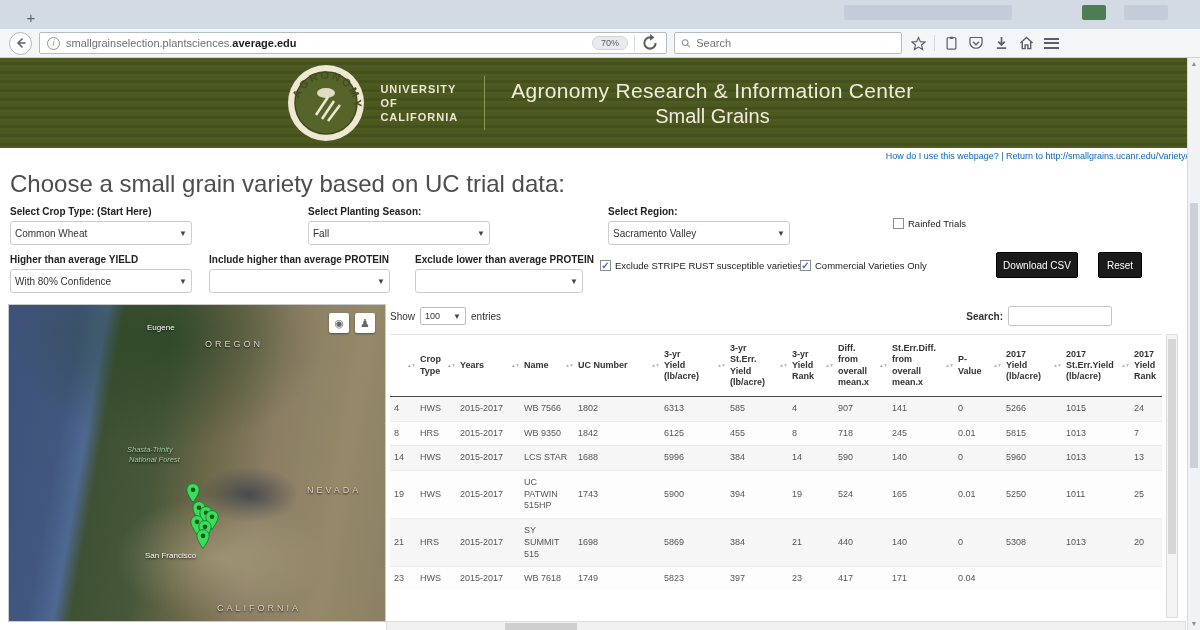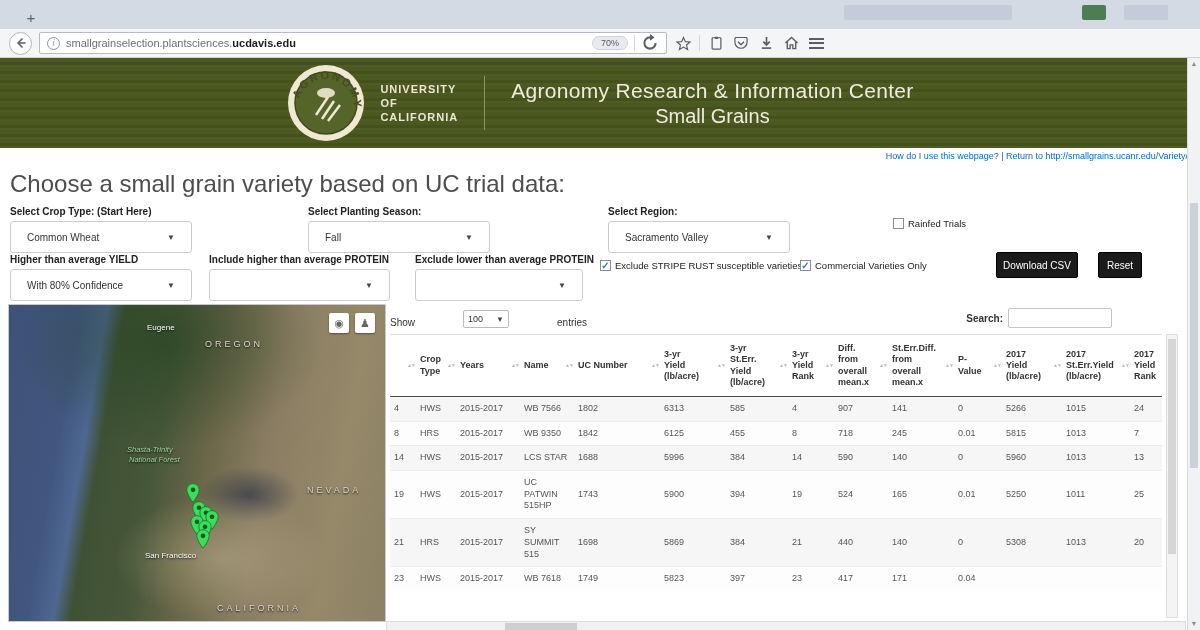--- a/index.html
+++ b/index.html
@@ -56,23 +56,23 @@
   .help-links { text-align:right; font-size:9px; padding:3px 12px 0 0; color:#0a66c2; height:15px;}
   .help-links span.link { text-decoration:none; cursor:pointer; }
   .page-title { font-size:24px; color:#4d4d4d; font-weight:400; margin:7px 0 2px 10px; height:26px;}
 
   
   .frow { position:relative; }
   .frow1 { height:48px; }
   .frow2 { height:52px; }
   .fgroup { position:absolute; top:8px; }
   .flabel { font-size:10px; font-weight:bold; color:#222; margin-bottom:4px; white-space:nowrap;}
-  .select { height:32px; border:1px solid #ccc; border-radius:3px; background:#fff;
+  .select { height:24px; border:1px solid #ccc; border-radius:3px; background:#fff;
     font-size:10px; color:#333; display:flex; align-items:center; justify-content:space-between;
-    padding:0 16px; }
+    padding:0 4px; }
   .caret { font-size:8px; color:#444; }
   .cbx-row { position:absolute; display:flex; align-items:center; gap:4px; }
   .checkbox { width:11px; height:11px; border:1px solid #8a8f96; background:#fff; flex:none;
     font-size:10px; line-height:10px; color:#3b6fd4; text-align:center; }
   .checkbox.checked::after { content:"\2713"; font-weight:bold; }
   .cbx-label { font-size:9.5px; color:#222; white-space:nowrap; }
   .btn { position:absolute; height:26px; background:#1b1b1b; color:#fff; font-size:10px;
     border:1px solid #000; border-radius:2px; display:flex; align-items:center;
     justify-content:center; cursor:pointer; }
 
@@ -91,21 +91,21 @@
   .mlabel.state { color:#ddd8ca; letter-spacing:3px; font-size:9px; }
   .mlabel.forest { color:#9fd39b; font-size:7.5px; font-style:italic; }
   .pin { position:absolute; width:14px; height:20px; margin:-20px 0 0 -7px; }
   .map-ctl { position:absolute; top:8px; width:20px; height:20px; background:#fff;
     border-radius:2px; box-shadow:0 1px 2px rgba(0,0,0,.4); display:flex; align-items:center;
     justify-content:center; font-size:11px; color:#666; }
   .ctl1 { right:36px; } .ctl2 { right:10px; }
 
   
   .table-panel { position:absolute; left:390px; top:6px; width:772px; height:318px; overflow:hidden; }
-  .tbl-controls { display:flex; align-items:flex-end; height:24px; font-size:10px; color:#333;gap:43px; }
+  .tbl-controls { display:flex; align-items:center; height:24px; font-size:10px; color:#333; }
   .show-sel { width:46px; height:18px; border:1px solid #bbb; border-radius:2px; margin:0 5px;
     display:flex; align-items:center; justify-content:space-between; padding:0 4px; font-size:9px;}
   .tbl-search { margin-left:auto; display:flex; align-items:center; gap:5px; margin-right:50px;}
   .tbl-search input { width:104px; height:20px; border:1px solid #c5c5c5; border-radius:2px;
     outline:none; font-size:10px; padding:0 4px; }
   table.grid { border-collapse:collapse; table-layout:fixed; width:800px; margin-top:6px; }
   .grid th { font-size:9px; font-weight:bold; color:#333; text-align:left; vertical-align:middle;
     padding:8px 4px; border-top:1px solid #e2e2e2; border-bottom:1px solid #4a4a4a; position:relative;}
   .tht { white-space:pre-line; line-height:1.25; display:inline-block; max-width:calc(100% - 10px);}
   .sorticon { position:absolute; right:1px; top:50%; margin-top:-4px; font-size:5px; color:#b9b9b9;
@@ -140,27 +140,34 @@
 
 <div class="navbar">
   <div class="circ-btn">
     <svg width="12" height="12" viewBox="0 0 16 16">
         <path d="M10 2 L4 8 L10 14" stroke="#5a5f66" stroke-width="2" fill="none"></path>
         <path d="M4 8 H14" stroke="#5a5f66" stroke-width="2"></path>
       </svg>
   </div>
   <div class="urlbar">
     <span class="info-ic">i</span>
-    <span class="url-text"><span>smallgrainselection.plantsciences.</span><b>ucdavis.edu</b></span>
+    <span class="url-text"><span>smallgrainselection.plantsciences.</span><b>average.edu</b></span>
     <span class="zoom-pill">70%</span>
     <span class="bar-sep"></span>
     <svg class="tool-ic" width="13" height="13" viewBox="0 0 16 16">
         <path d="M13 8 A5 5 0 1 1 8 3" stroke="#5a5f66" stroke-width="1.8" fill="none"></path>
         <path d="M8 0 L12 3 L8 6 Z" fill="#5a5f66"></path>
       </svg>
+  </div>
+  <div class="searchbox">
+    <svg width="11" height="11" viewBox="0 0 16 16">
+        <circle cx="6.5" cy="6.5" r="4.5" stroke="#8d939b" stroke-width="1.6" fill="none"></circle>
+        <path d="M10 10 L14 14" stroke="#8d939b" stroke-width="1.6"></path>
+      </svg>
+    <input placeholder="Search" style="">
   </div>
   <div class="tool-ic">
     <svg width="15" height="15" viewBox="0 0 16 16">
         <path d="M8 1.5 L10 6 L15 6.4 L11.2 9.6 L12.4 14.5 L8 11.8 L3.6 14.5 L4.8 9.6 L1 6.4 L6 6 Z" stroke="#5a5f66" stroke-width="1.2" fill="none"></path>
       </svg>
   </div>
   <div class="bar-sep"></div>
   <div class="tool-ic">
     <svg width="13" height="14" viewBox="0 0 14 16">
         <rect x="2" y="2" width="10" height="13" rx="1" stroke="#5a5f66" stroke-width="1.4" fill="none"></rect>

